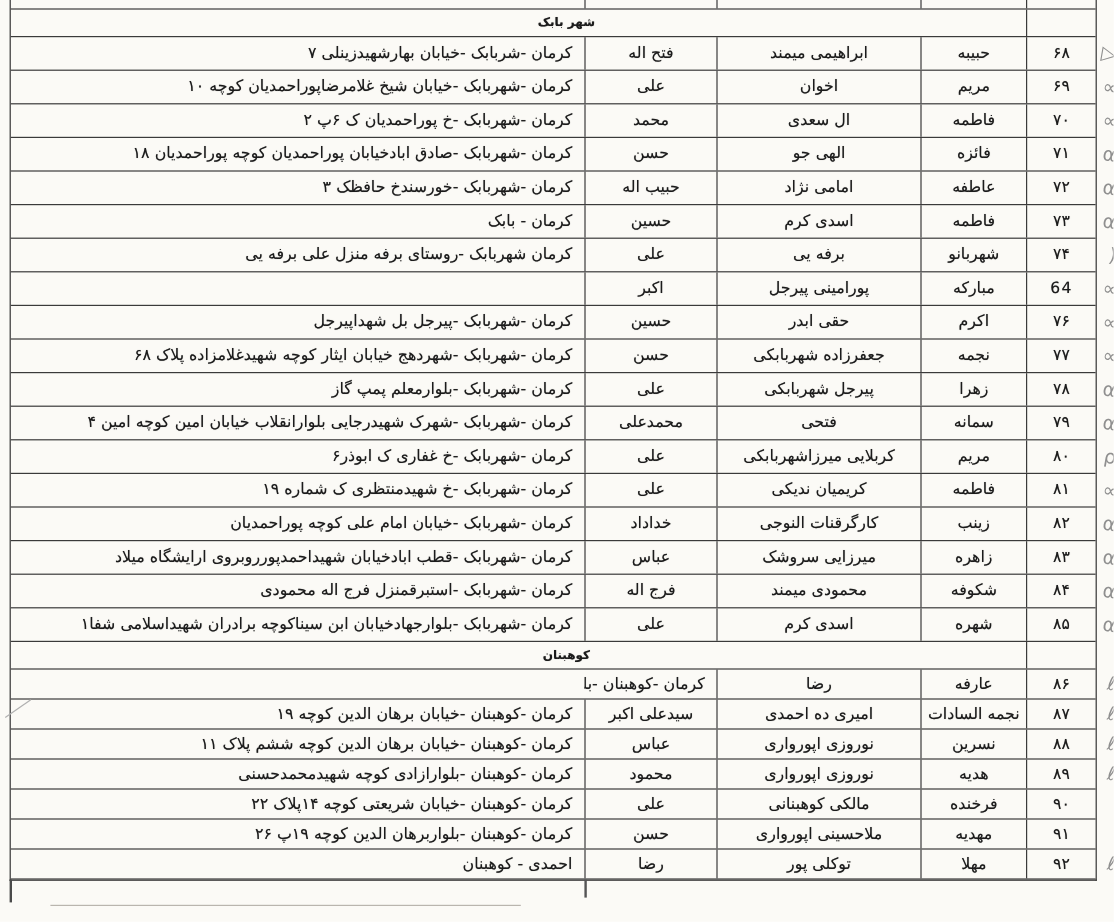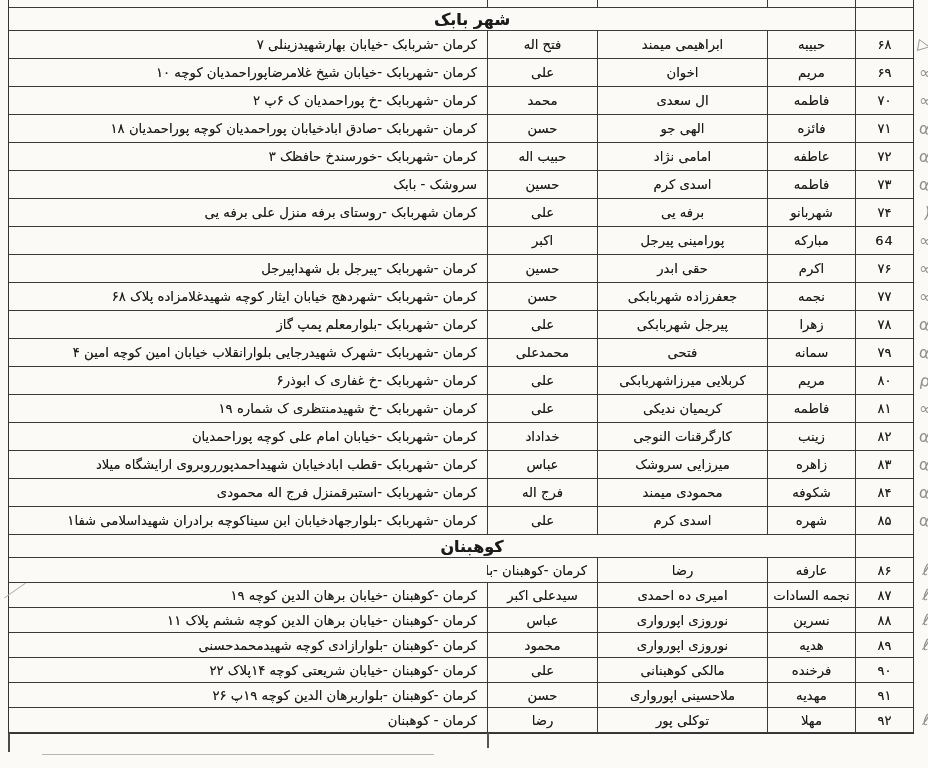--- a/index.html
+++ b/index.html
@@ -38,21 +38,21 @@
     border-left:1.5px solid #3a3a3a;
     overflow:hidden;white-space:nowrap;
     text-shadow:0 0 .6px rgba(25,25,25,.55);
   }
   .cell.address{border-left:none;justify-content:flex-start;padding:0 10px 0 4px;}
   .cell.num{justify-content:center;font-size:13px;letter-spacing:1px;}
   .cell.first,.cell.last,.cell.father{justify-content:center;}
   .sec-cell{
     grid-column:2 / 6;
     display:flex;align-items:center;justify-content:center;
-    font-weight:bold;font-size:16px;
+    font-weight:bold;font-size:10px;
     text-shadow:0 0 .6px rgba(25,25,25,.6);
   }
   .sec-cell > span{transform:translateX(40px);display:inline-block;}
   .hdr-num{border-left:1.5px solid #3a3a3a;}
   .mark{
     position:absolute;
     right:-17px;top:50%;
     transform:translateY(-52%) rotate(10deg);
     font-size:16px;color:#8f8f8f;
     text-shadow:none;font-weight:normal;
@@ -122,21 +122,21 @@
         <div class="cell last">امامی نژاد</div>
         <div class="cell father">حبیب اله</div>
         <div class="cell address">کرمان -شهربابک -خورسندخ حافظک ۳</div>
         <span class="mark">α</span>
       </div>
       <div class="row sec1">
         <div class="cell num">۷۳</div>
         <div class="cell first">فاطمه</div>
         <div class="cell last">اسدی کرم</div>
         <div class="cell father">حسین</div>
-        <div class="cell address">سروشک - بابک</div>
+        <div class="cell address">کرمان - بابک</div>
         <span class="mark">α</span>
       </div>
       <div class="row sec1">
         <div class="cell num">۷۴</div>
         <div class="cell first">شهربانو</div>
         <div class="cell last">برفه یی</div>
         <div class="cell father">علی</div>
         <div class="cell address">کرمان شهربابک -روستای برفه منزل علی برفه یی</div>
         <span class="mark">(</span>
       </div>
@@ -276,21 +276,21 @@
         <div class="cell first">مهدیه</div>
         <div class="cell last">ملاحسینی اپورواری</div>
         <div class="cell father">حسن</div>
         <div class="cell address">کرمان -کوهبنان -بلواربرهان الدین کوچه ۱۹پ ۲۶</div>
       </div>
       <div class="row sec2">
         <div class="cell num">۹۲</div>
         <div class="cell first">مهلا</div>
         <div class="cell last">توکلی پور</div>
         <div class="cell father">رضا</div>
-        <div class="cell address">کرمان - کوهبنان</div>
+        <div class="cell address">احمدی - کوهبنان</div>
         <span class="mark">ℓ</span>
       </div>
     </div>
 
   <div class="artifact tail-left"></div>
   <div class="artifact tail-mid"></div>
   <div class="artifact bottom-line"></div>
   <div class="artifact pencil-slash"></div>
 </div>
 

